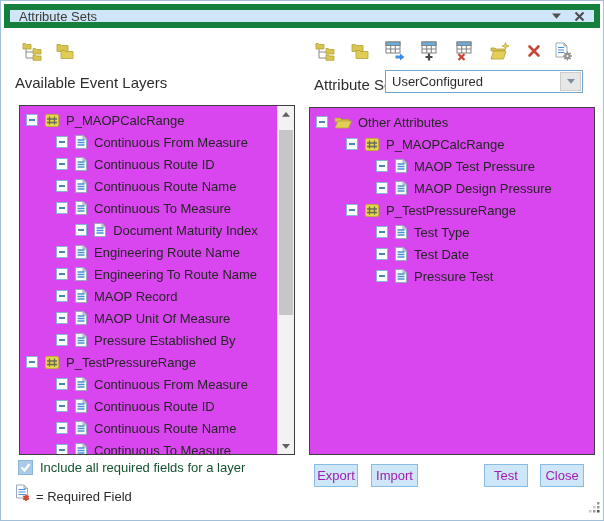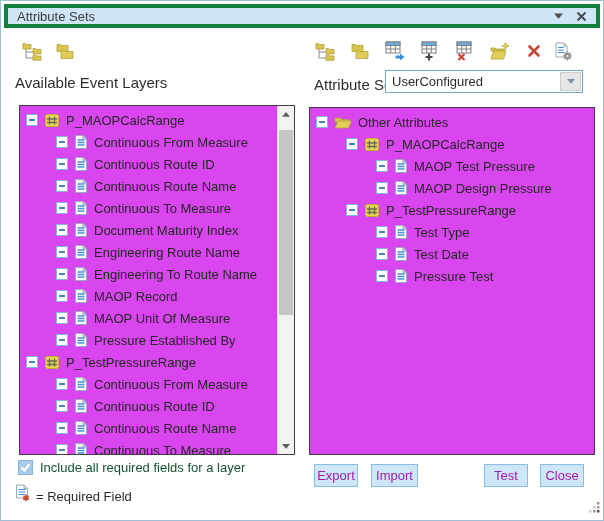--- a/index.html
+++ b/index.html
@@ -10,21 +10,21 @@
   }
   #dialog {
     position:relative; width:604px; height:521px;
     background:#ffffff;
     border:1px solid #a3bfd8;
     overflow:hidden;
   }
   
   .titlebar {
     position:absolute; left:3px; top:3px; right:3px; height:24px;
-    background:#cfe6f8; border:4px solid #15803d;
+    background:#cfe6f8; border:6px solid #15803d;
     display:flex; align-items:center;
   }
   .title-text { margin-left:9px; font-size:13px; color:#3b3b3b; }
   .title-controls { margin-left:auto; margin-right:9px; display:flex; align-items:center; gap:13px; }
   .tctrl { display:inline-flex; align-items:center; justify-content:center; cursor:default; }
   
   .tbicon {
     position:absolute; top:38px; width:24px; height:24px;
     display:flex; align-items:center; justify-content:center;
   }
@@ -260,21 +260,21 @@
           </span>
           <span class="ticon">
             <svg width="14" height="16" viewBox="0 0 14 16">
               <path d="M1.5 1.5 h7.5 l3.5 3.5 v9.5 h-11 z" fill="#fdfdfd" stroke="#9aaabb"></path>
               <path d="M9 1.5 l3.5 3.5 h-3.5 z" fill="#dbe4ec" stroke="#9aaabb"></path>
               <path d="M3.5 6 h7 M3.5 8.5 h7 M3.5 11 h7" stroke="#4a90d9" stroke-width="1.3"></path>
             </svg>
           </span>
           <span class="tlabel">Continuous To Measure</span>
         </div>
-        <div class="tree-row" style="padding-left: 36px;">
+        <div class="tree-row" style="padding-left: 36px; justify-content: center;">
           <span class="expander">
             <span class="minus"></span>
           </span>
           <span class="ticon">
             <svg width="14" height="16" viewBox="0 0 14 16">
               <path d="M1.5 1.5 h7.5 l3.5 3.5 v9.5 h-11 z" fill="#fdfdfd" stroke="#9aaabb"></path>
               <path d="M9 1.5 l3.5 3.5 h-3.5 z" fill="#dbe4ec" stroke="#9aaabb"></path>
               <path d="M3.5 6 h7 M3.5 8.5 h7 M3.5 11 h7" stroke="#4a90d9" stroke-width="1.3"></path>
             </svg>
           </span>

